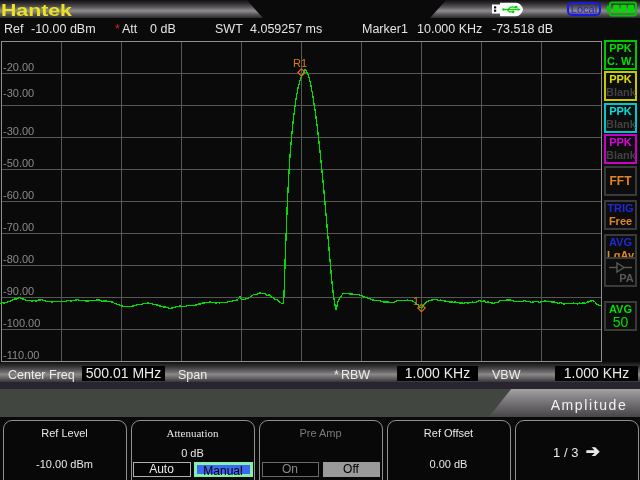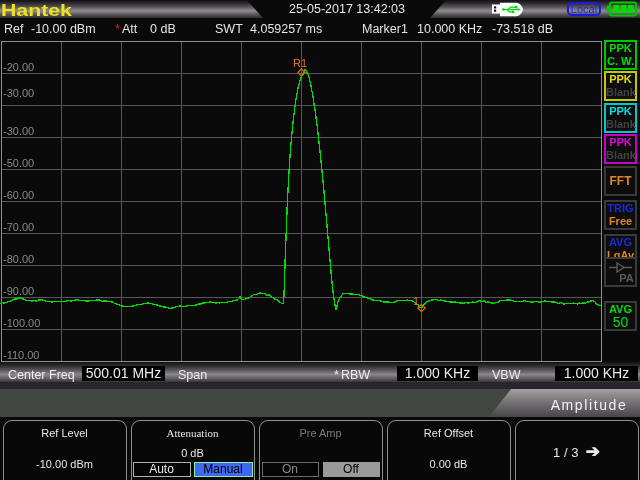--- a/index.html
+++ b/index.html
@@ -34,21 +34,20 @@
 .sk-t{width:100%;text-align:center;font-size:11px;color:#e8e8e8;}
 .grey{color:#7a7a7a;}
 </style>
 </head>
 <body>
 <div id="screen">
 
   <div class="topbar"></div>
   <div class="logo">Hantek</div>
   <div class="datebox"></div>
-  <div class="datetext">25-05-2017 13:42:03</div>
 
   <svg style="left:488px;top:0px;" width="40" height="18" viewBox="0 0 40 18">
     <rect x="4" y="4.5" width="8" height="9" fill="#ffffff"></rect>
     <rect x="6" y="6.3" width="2.2" height="2.2" fill="#111"></rect>
     <rect x="6" y="9.6" width="2.2" height="2.2" fill="#111"></rect>
     <path d="M12 2.8 h16 q5.5 0.4 7 6.7 q-1.5 6.3 -7 6.7 h-16 z" fill="#ffffff"></path>
     <g stroke="#00d400" stroke-width="1.2" fill="none">
       <line x1="15.5" y1="9.5" x2="29.5" y2="9.5"></line>
       <polyline points="20,9.5 22.5,7.1 27,7.1"></polyline>
       <polyline points="19,9.5 21.5,11.9 24.5,11.9"></polyline>
@@ -156,21 +155,21 @@
   <div class="amptext">Amplitude</div>
 
   <div class="softkey" style="left:2.5px;">
     <div class="sk-t" style="top:6px;">Ref Level</div>
     <div class="sk-t" style="top:37px;">-10.00 dBm</div>
   </div>
   <div class="softkey" style="left:130.5px;">
     <div class="sk-t" style="top:6px;font-family:Liberation Serif, serif;">Attenuation</div>
     <div class="sk-t" style="top:26px;">0 dB</div>
     <div style="left:1px;top:41px;width:58px;height:15px;background:#050505;border:1px solid #b0b0b0;color:#e8e8e8;font-size:12px;text-align:center;line-height:13px;">Auto</div>
-    <div style="left:62px;top:41px;width:59px;height:15px;background:#3e68f0;border:1px solid #86efac;color:#000;font-size:12px;text-align:center;line-height:13px;">Manual</div>
+    <div style="left:62px;top:41px;width:59px;height:15px;background:#3e68f0;border:3px solid #86efac;color:#000;font-size:12px;text-align:center;line-height:13px;">Manual</div>
   </div>
   <div class="softkey" style="left:258.5px;">
     <div class="sk-t grey" style="top:6px;">Pre Amp</div>
     <div style="left:2px;top:41px;width:57px;height:15px;background:#050505;border:1px solid #6a6a6a;color:#8a8a8a;font-size:12px;text-align:center;line-height:13px;">On</div>
     <div style="left:63px;top:41px;width:57px;height:15px;background:#9a9a9a;color:#000;font-size:12px;text-align:center;line-height:15px;">Off</div>
   </div>
   <div class="softkey" style="left:386.5px;">
     <div class="sk-t" style="top:6px;">Ref Offset</div>
     <div class="sk-t" style="top:37px;">0.00 dB</div>
   </div>

